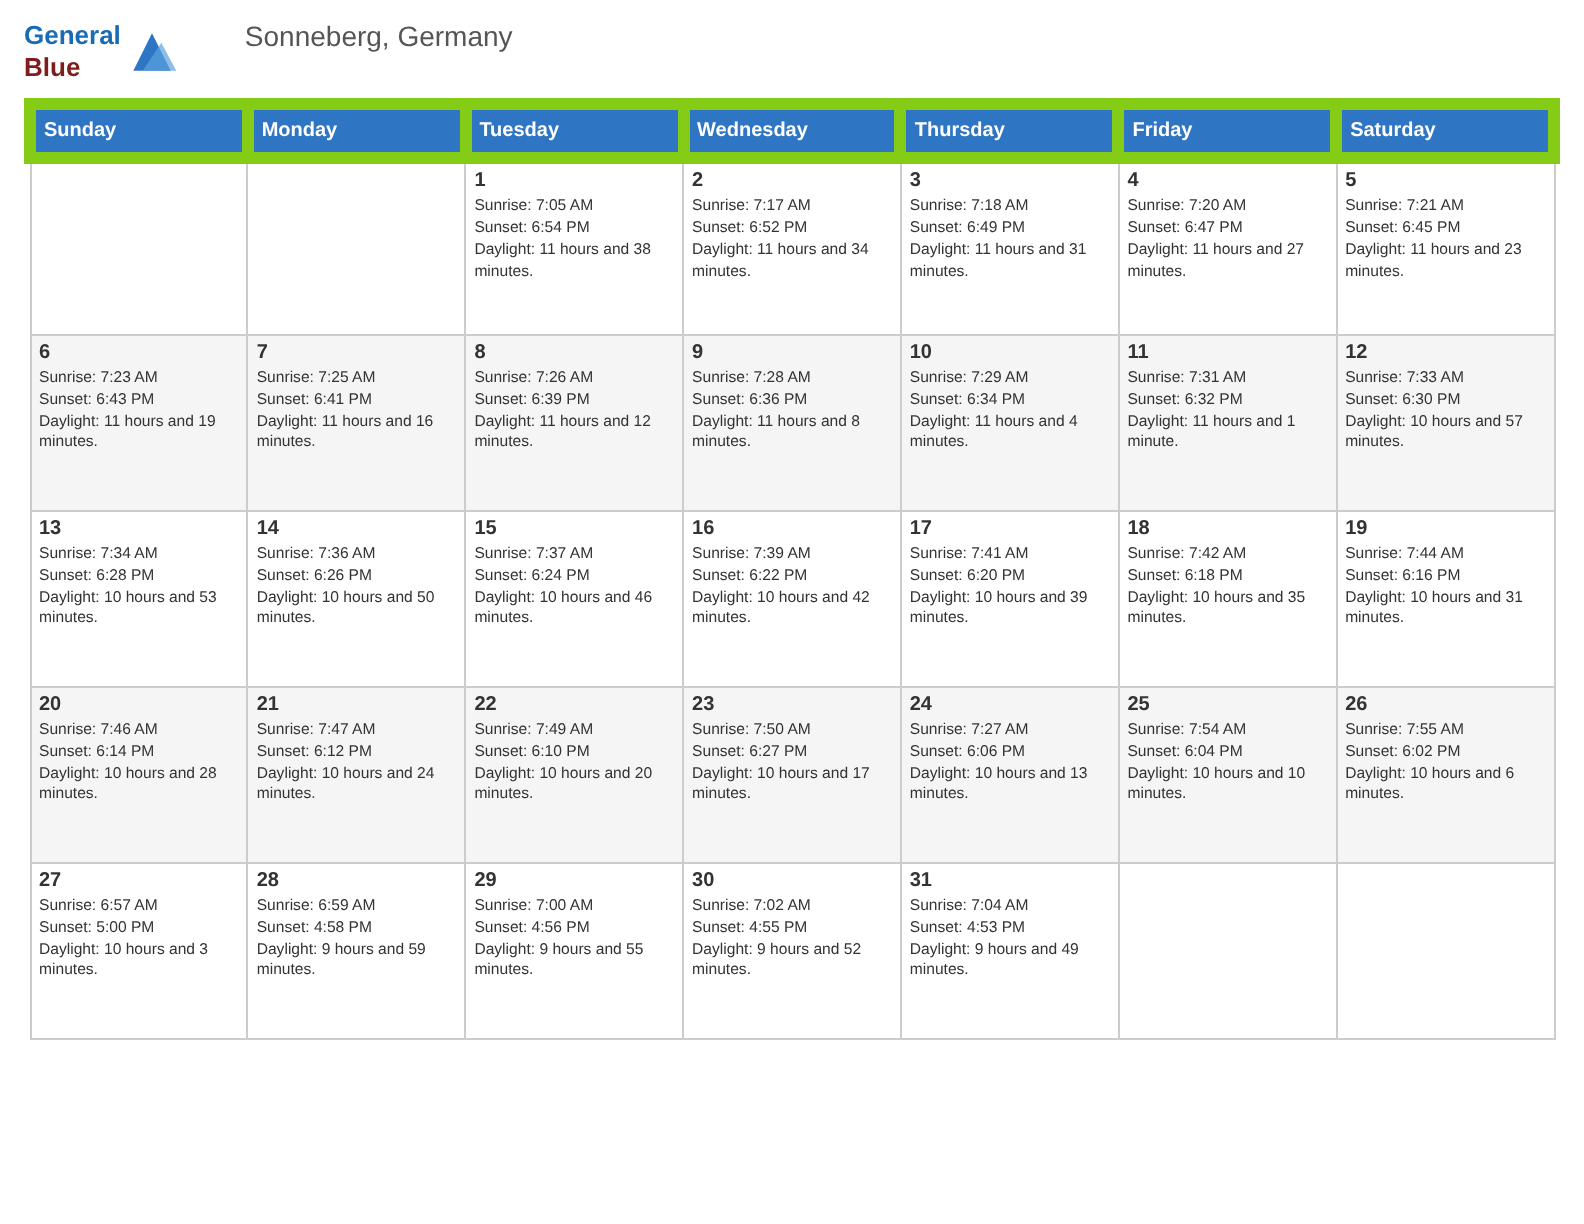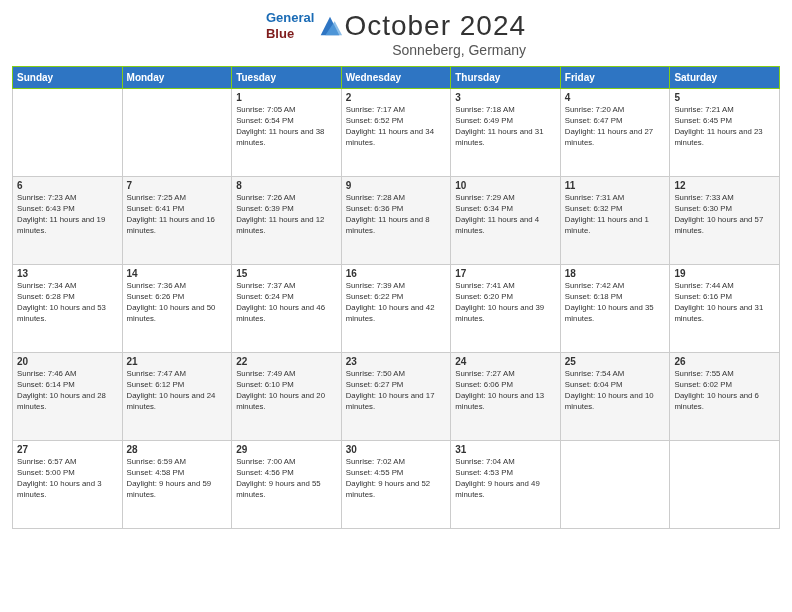--- a/index.html
+++ b/index.html
@@ -11,23 +11,24 @@
       overflow: hidden;
     }
     .page {
       width: 792px;
       height: 612px;
       background: #fff;
       padding: 10px 12px 8px 12px;
     }
     .header {
       display: flex;
-      justify-content: center;
+      justify-content: flex-start;
       align-items: flex-start;
       margin-bottom: 8px;
+      gap: 32px;
     }
     .logo {
       display: flex;
       align-items: center;
       gap: 0;
     }
     .logo-text {
       font-size: 13px;
       font-weight: bold;
       color: #333;
@@ -60,21 +61,21 @@
       border-collapse: collapse;
       font-size: 8.5px;
     }
     .calendar thead th {
       background: #2e75c3;
       color: #fff;
       font-size: 10px;
       font-weight: bold;
       padding: 5px 4px;
       text-align: left;
-      border: 1px solid #84cc16;
+      border: 6px solid #84cc16;
     }
     .calendar tbody td {
       border: 1px solid #ccc;
       vertical-align: top;
       padding: 3px 4px;
       height: 88px;
       width: 108px;
       background: #fff;
     }
     .calendar tbody tr:nth-child(even) td {
@@ -107,21 +108,20 @@
           <span>General</span><br>
           <span style="color:#7f1d1d;">Blue</span>
         </div>
       </div>
       <svg class="logo-icon" viewBox="0 0 30 30" xmlns="http://www.w3.org/2000/svg">
         <polygon points="5,25 15,5 25,25" fill="#2e75c3"></polygon>
         <polygon points="10,25 20,10 28,25" fill="#5ba3e0" opacity="0.7"></polygon>
       </svg>
     </div>
     <div class="title-block">
-      <h1>October 2024</h1>
       <h2>Sonneberg, Germany</h2>
     </div>
   </div>
 
   <table class="calendar">
     <thead>
       <tr>
         <th>Sunday</th>
         <th>Monday</th>
         <th>Tuesday</th>

